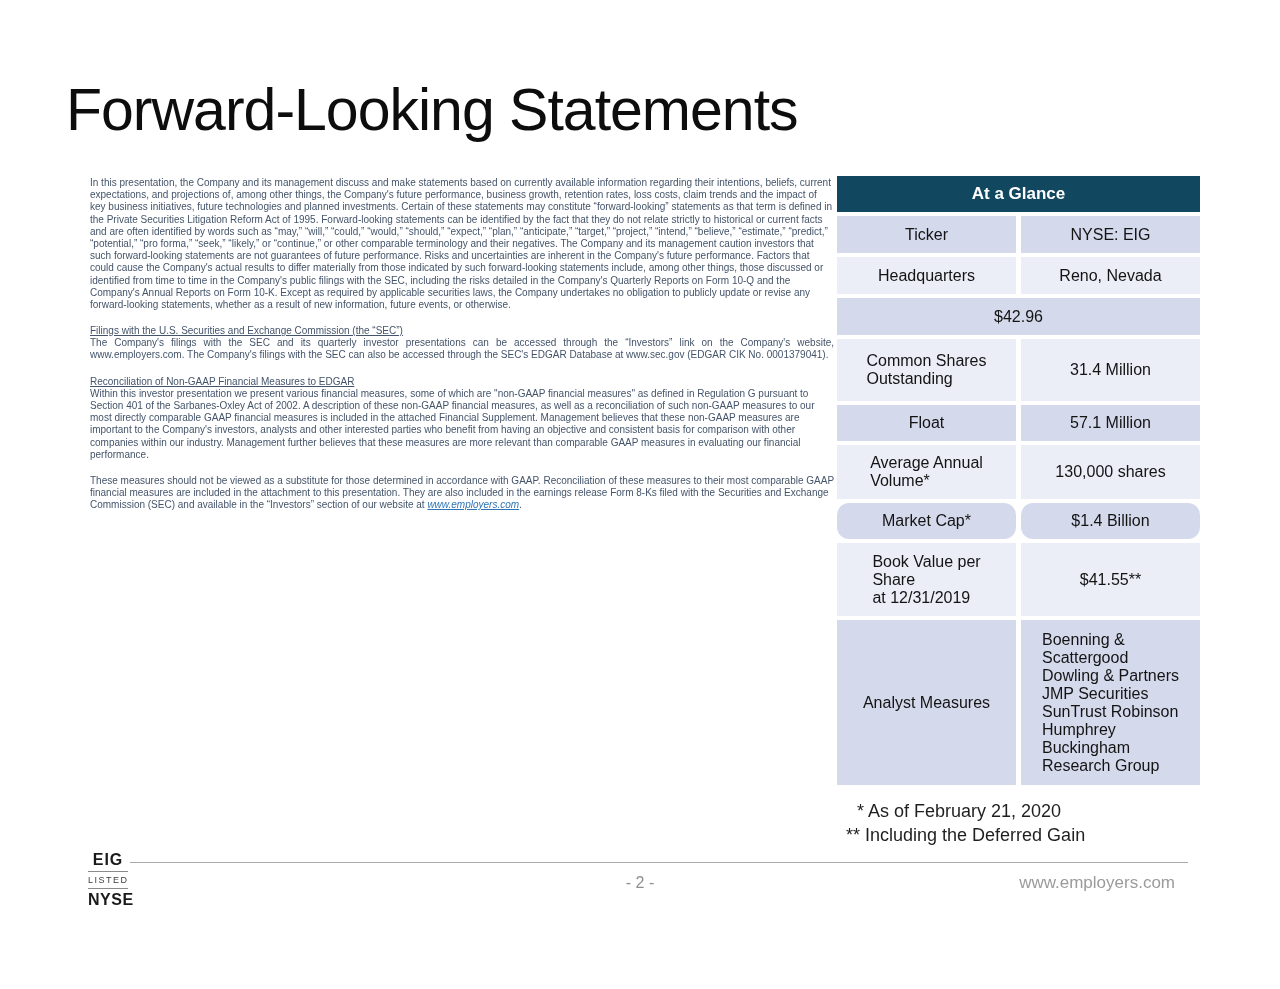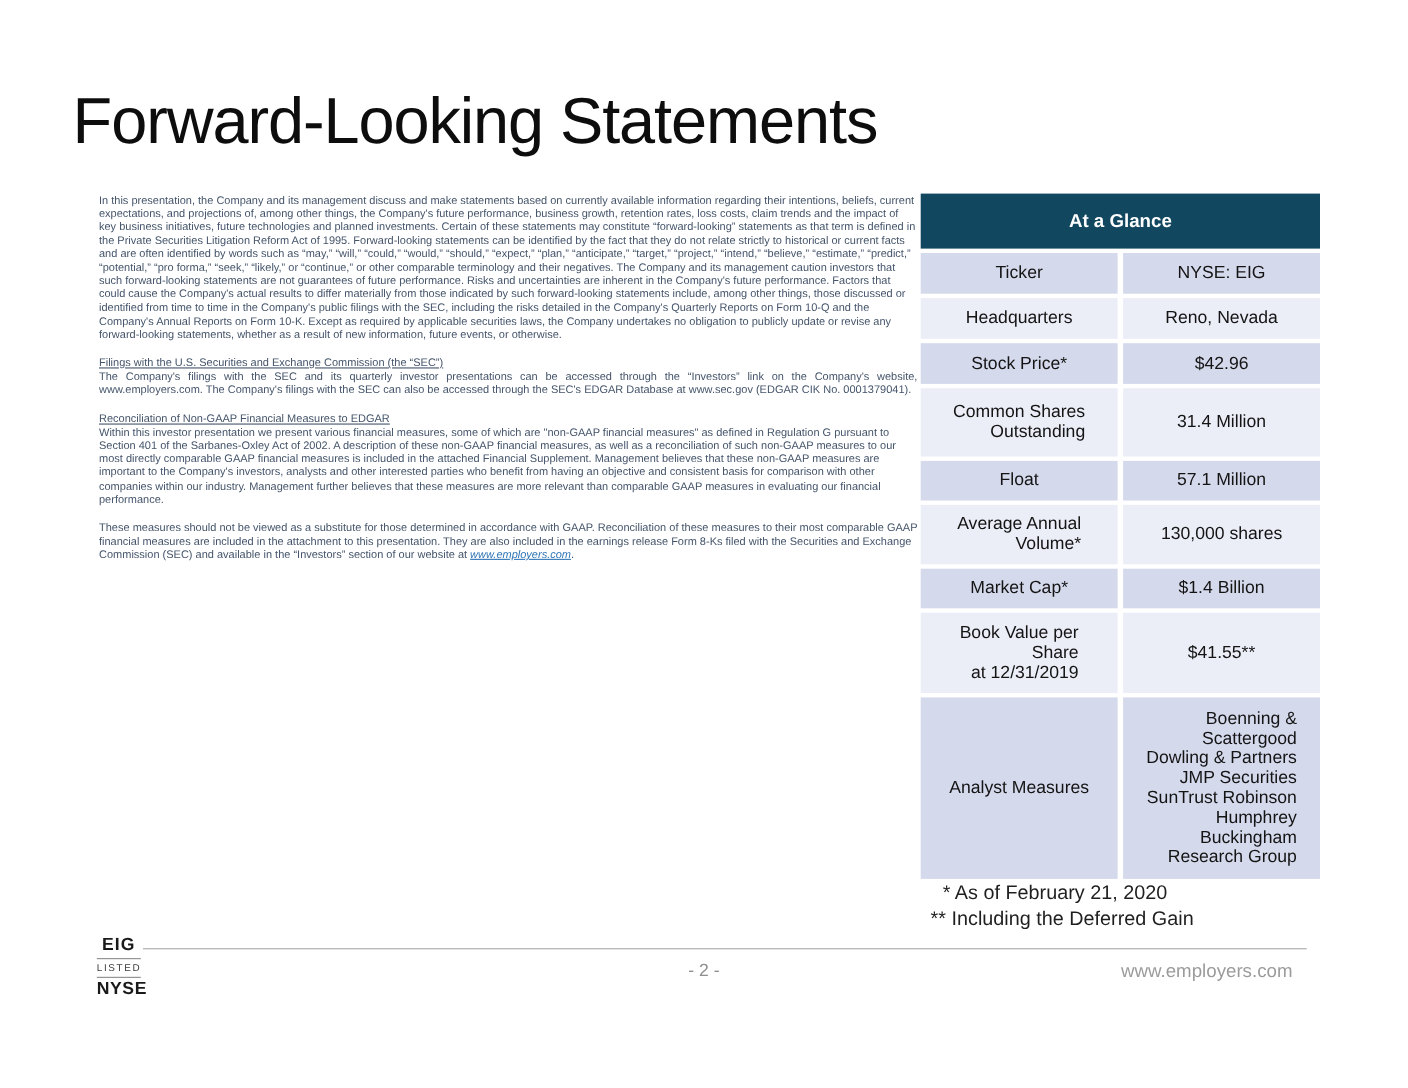--- a/index.html
+++ b/index.html
@@ -26,36 +26,36 @@
     color:#2e74b5; font-style:italic; text-decoration:underline; cursor:pointer;
   }
   
   .glance {
     position:absolute; left:837px; top:176px; width:363px;
     display:flex; flex-direction:column; gap:4px;
     font-size:16px; color:#141414;
   }
   .glance-header {
     background:#12485f; color:#ffffff; font-weight:bold; font-size:17px;
-    height:50px; display:flex; align-items:center; justify-content:center;
+    height:36px; display:flex; align-items:center; justify-content:center;
   }
   .g-row { display:flex; gap:5px; }
   .g-cell {
     flex:1 1 0; display:flex; align-items:center; justify-content:center;
-    text-align:right; padding:4px 6px; white-space:pre-line;
+    text-align:left; padding:4px 6px; white-space:pre-line;
   }
   .g-dark  { background:#d5d9ec; }
   .g-light { background:#ebedf7; }
   .hr-1 .g-cell { min-height:37px; }
   .hr-2 .g-cell { min-height:37px; }
   .hr-3 .g-cell { min-height:37px; }
   .hr-4 .g-cell { min-height:62px; }
   .hr-5 .g-cell { min-height:36px; }
   .hr-6 .g-cell { min-height:54px; }
-  .hr-7 .g-cell { min-height:36px; }
+  .hr-7 .g-cell { min-height:36px;border-radius:12px; }
   .hr-8 .g-cell { min-height:73px; }
   .hr-9 .g-cell { min-height:165px; }
   .footnotes {
     position:absolute; left:846px; top:799px;
     font-size:18px; line-height:24px; color:#1f1f1f;
   }
   .footnotes .fn1 { padding-left:11px; }
   
   .footer-rule {
     position:absolute; left:130px; top:862px; width:1058px; height:0;
@@ -107,21 +107,20 @@
 
   <div class="g-row hr-1">
     <div class="g-cell g-dark">Ticker</div>
     <div class="g-cell g-dark">NYSE: EIG</div>
   </div>
   <div class="g-row hr-2">
     <div class="g-cell g-light">Headquarters</div>
     <div class="g-cell g-light">Reno, Nevada</div>
   </div>
   <div class="g-row hr-3">
-    <div class="g-cell g-dark">Stock Price*</div>
     <div class="g-cell g-dark">$42.96</div>
   </div>
   <div class="g-row hr-4">
     <div class="g-cell g-light">Common Shares
 Outstanding</div>
     <div class="g-cell g-light">31.4 Million</div>
   </div>
   <div class="g-row hr-5">
     <div class="g-cell g-dark">Float</div>
     <div class="g-cell g-dark">57.1 Million</div>

